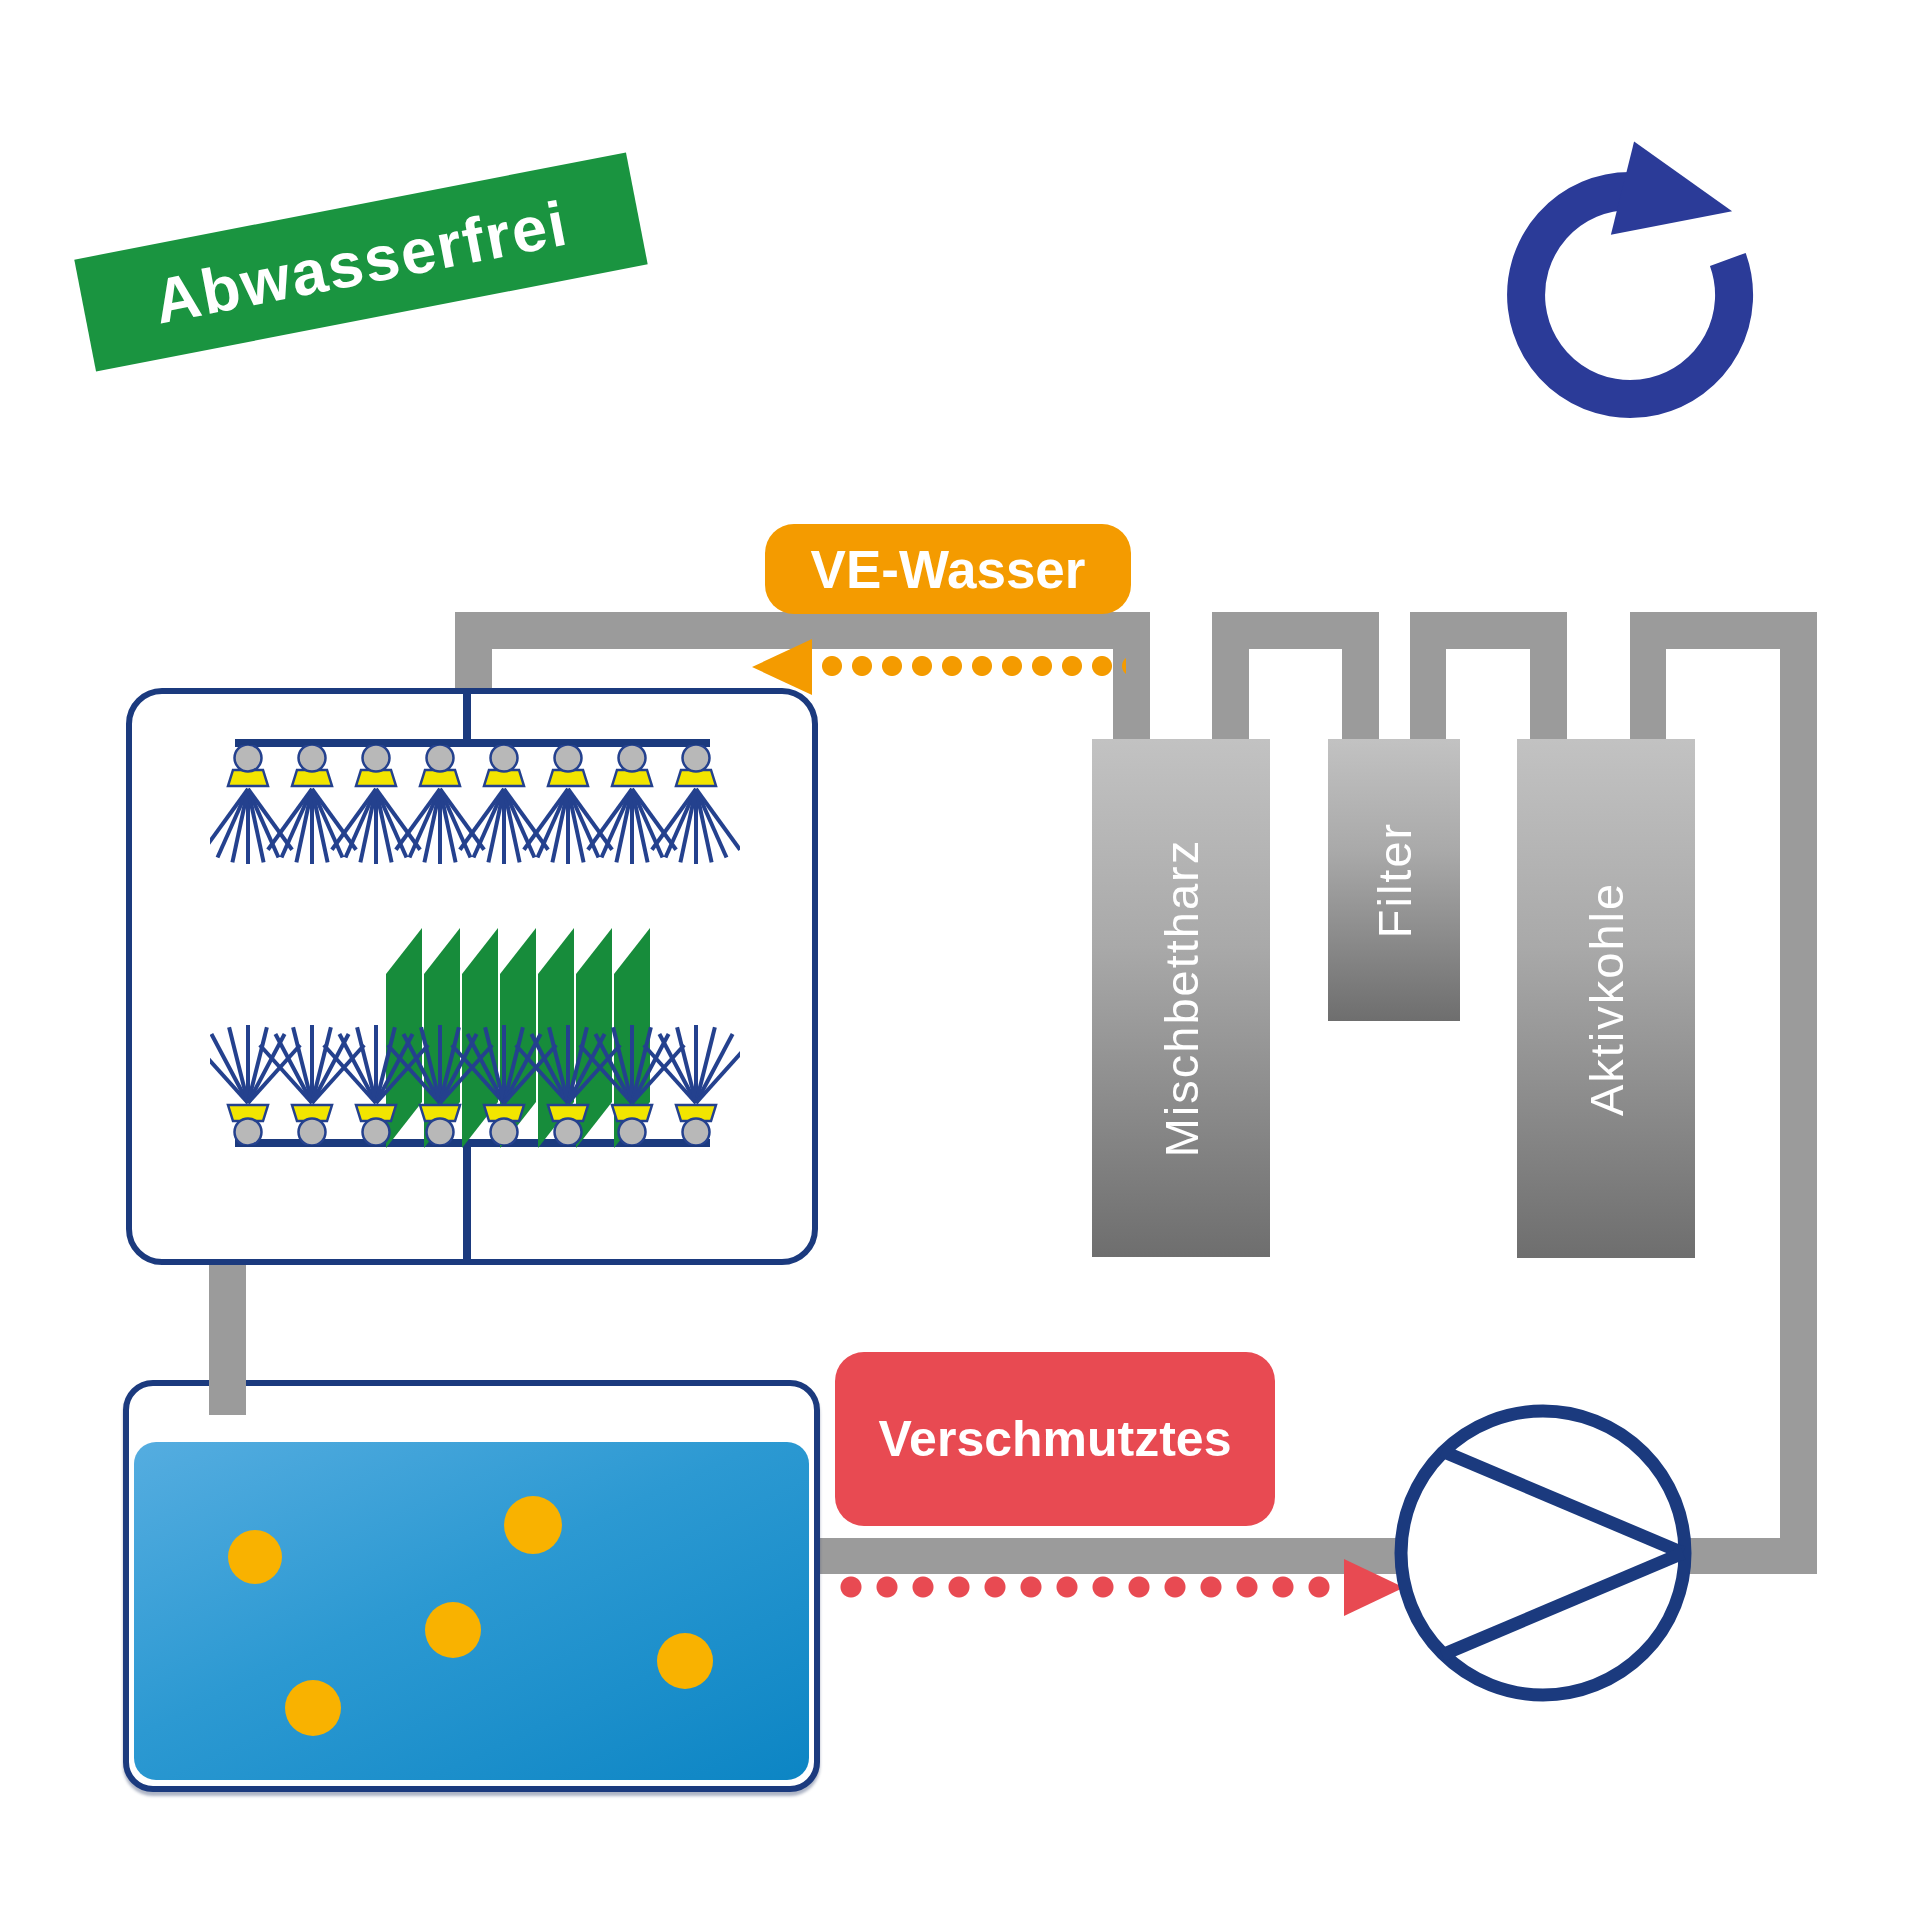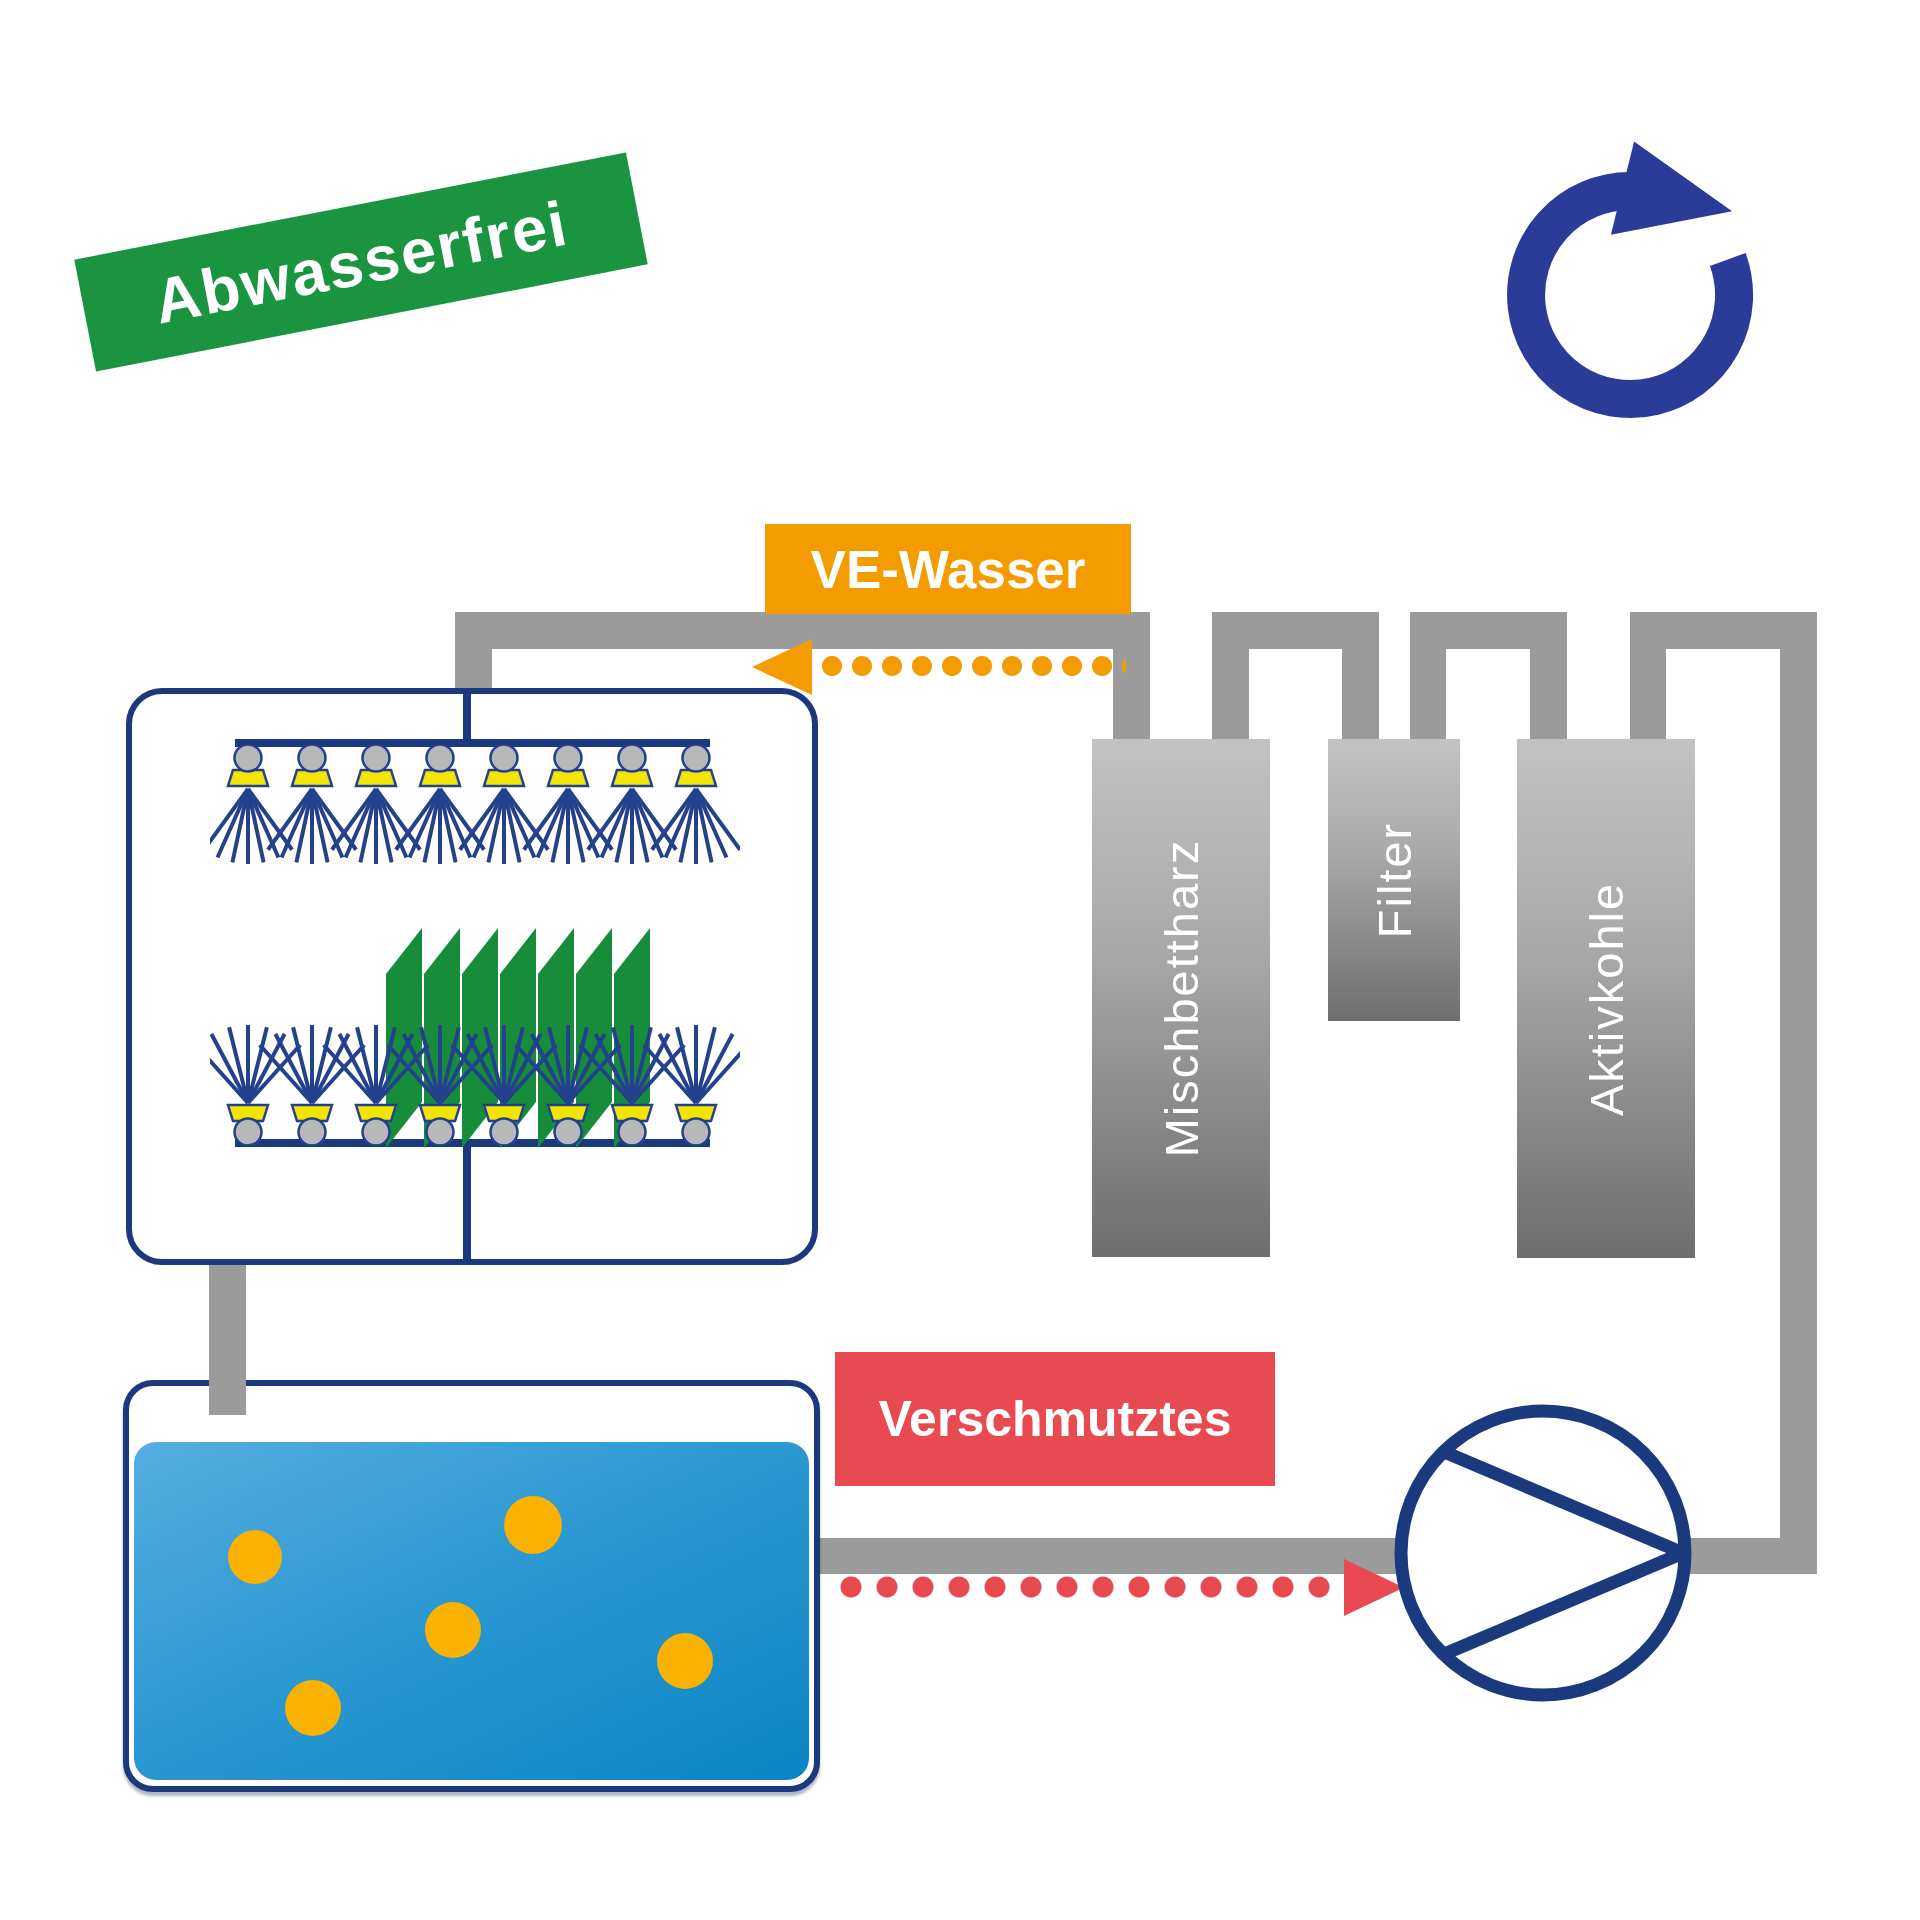--- a/index.html
+++ b/index.html
@@ -7,23 +7,23 @@
        font-family:"Liberation Sans",sans-serif;}
   .abs{position:absolute;}
   .pipe{position:absolute;background:#9b9b9b;}
   .col{position:absolute;background:linear-gradient(180deg,#c2c2c2 0%,#a9a9a9 40%,#6e6e6e 100%);}
   .col-label{position:absolute;left:50%;top:50%;transform:translate(-50%,-50%) rotate(-90deg);
       color:#fff;font-size:47px;font-weight:400;letter-spacing:2px;white-space:nowrap;}
   .banner{position:absolute;left:80px;top:205px;width:562px;height:114px;background:#1a9440;
       transform:rotate(-11deg);display:flex;align-items:center;justify-content:center;}
   .banner span{color:#fff;font-weight:700;font-size:63px;letter-spacing:2px;}
   .lbl{position:absolute;display:flex;flex-direction:column;align-items:center;justify-content:center;
-      color:#fff;font-weight:700;text-align:center;}
+      color:#fff;font-weight:700;text-align:center;border-radius:29px;}
   .lbl-orange{left:765px;top:524px;width:366px;height:90px;background:#f49b00;font-size:53px;}
-  .lbl-red{left:835px;top:1352px;width:440px;height:134px;background:#e84a52;font-size:50px;line-height:66px;}
+  .lbl-red{left:835px;top:1352px;width:440px;height:174px;background:#e84a52;font-size:50px;line-height:66px;}
   .chamber{position:absolute;left:126px;top:688px;width:692px;height:577px;background:#fff;
       border:6px solid #1b3a7e;border-radius:36px;box-sizing:border-box;}
   .navy-line{position:absolute;background:#1b3a7e;}
   .tank{position:absolute;left:123px;top:1380px;width:697px;height:412px;background:#fff;
       border:6px solid #1b3a7e;border-radius:30px;box-sizing:border-box;
       box-shadow:0 4px 3px rgba(20,40,90,.35);}
   .water{position:absolute;left:134px;top:1442px;width:675px;height:338px;border-radius:22px;
       background:linear-gradient(155deg,#55ade0 0%,#2c99d2 45%,#0c85c4 100%);}
   .particle{position:absolute;border-radius:50%;background:#f9b200;}
   .dots-orange{position:absolute;left:788px;top:652px;width:338px;height:28px;

